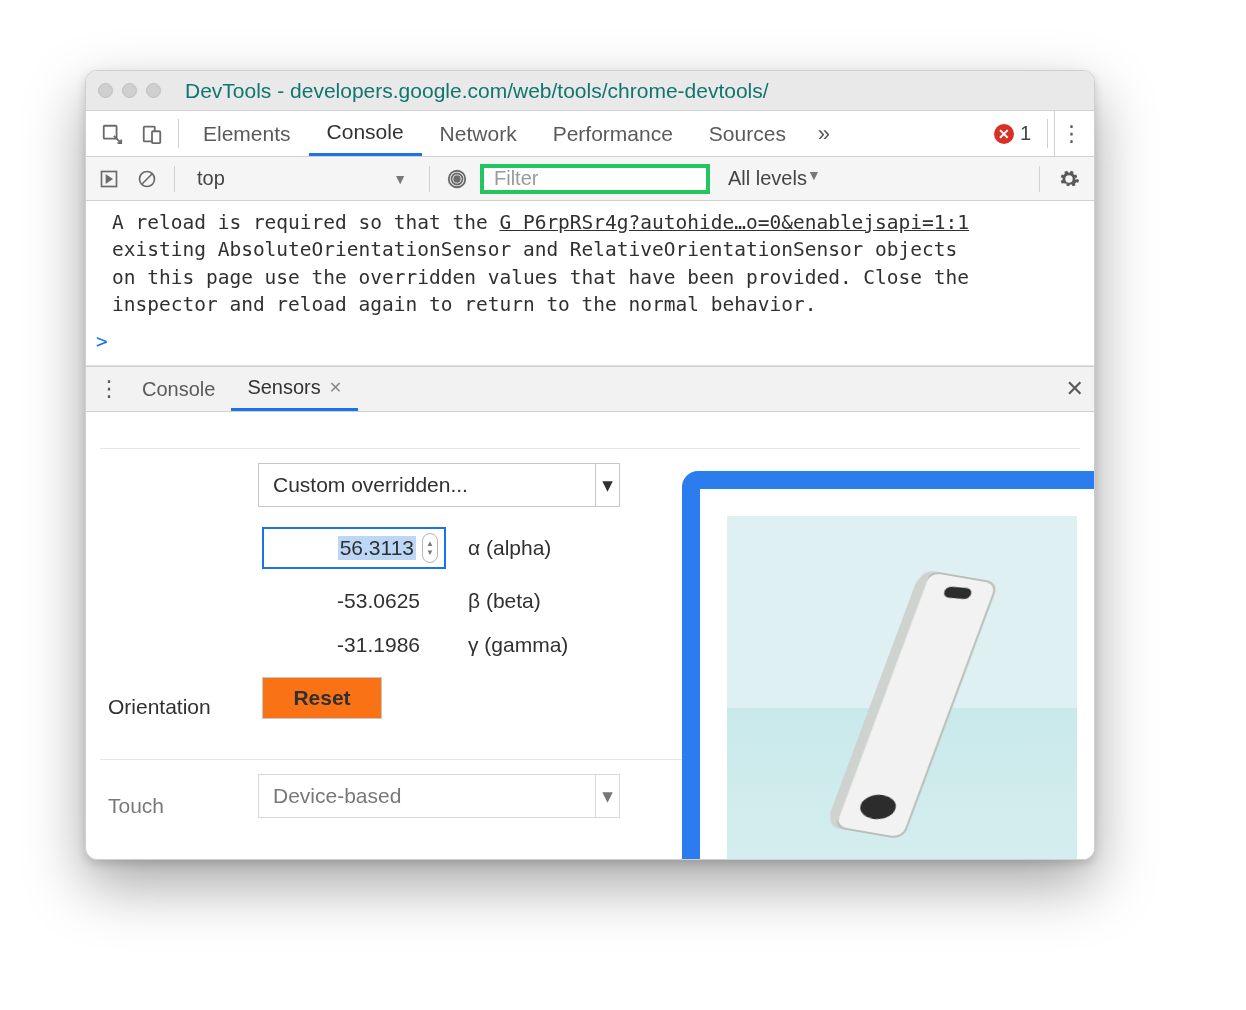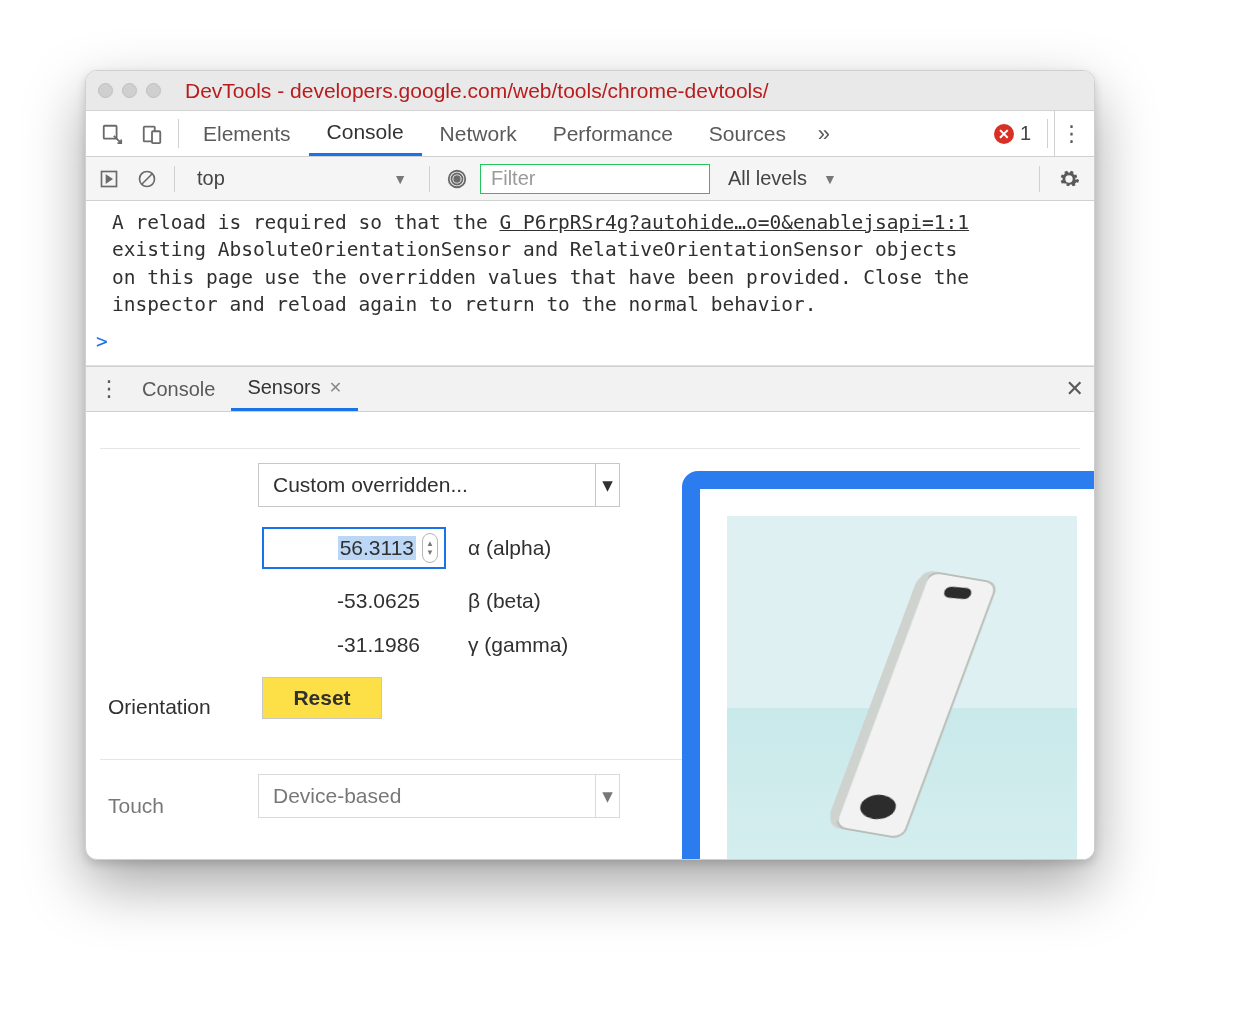--- a/index.html
+++ b/index.html
@@ -24,21 +24,21 @@
   .titlebar {
     height: 40px;
     background: #e9e9e9;
     border-bottom: 1px solid #d4d4d4;
     display: flex; align-items: center;
     padding: 0 12px;
     gap: 10px;
   }
   .traffic { display: flex; gap: 9px; margin-right: 14px; }
   .dot { width: 15px; height: 15px; border-radius: 50%; background: #cfcfcf; border: 1px solid #bfbfbf; }
-  .titlebar-title { color: #b91c1c; font-size: 21px; white-space: nowrap; }
+  .titlebar-title { color: #0f766e; font-size: 21px; white-space: nowrap; }
   
   .tabstrip {
     height: 46px;
     border-bottom: 1px solid #d0d0d0;
     display: flex; align-items: stretch;
     padding: 0 6px;
   }
   .ts-iconbtn {
     width: 40px; display: flex; align-items: center; justify-content: center;
     color: #6a6a6a;
@@ -75,25 +75,25 @@
     width: 230px; height: 30px;
     display:flex;align-items:center;
     padding: 0 10px;
     color:#444;font-size:20px;
     border:none;background:transparent;
     justify-content: space-between;
   }
   .fb-context .chev { color:#777;font-size:14px; }
   .fb-filter {
     height: 30px; width: 230px;
-    background:#fff;border:1px solid #22c55e;
+    background:#fff;border:4px solid #22c55e;
     padding:0 10px;font-size:20px;color:#333;
   }
   .fb-filter::placeholder { color:#9a9a9a; }
-  .fb-levels { display:flex;align-items:center;gap:16px;color:#444;font-size:20px;padding:0 10px; }
+  .fb-levels { display:flex;align-items:flex-start;gap:0;color:#444;font-size:20px;padding:0 10px; }
   .fb-spacer { flex:1; }
   .fb-gear { width:34px;display:flex;align-items:center;justify-content:center;color:#5a5a5a; }
   
   .consolebody {
     font-family: Menlo, Consolas, monospace;
     font-size: 19.5px;
     color:#303030;
     line-height: 1.4;
     padding: 6px 0 0 0;
     position:relative;
@@ -152,21 +152,21 @@
   .numinput {
     width:184px;height:42px;border:2px solid #1a73e8;
     display:flex;align-items:center;justify-content:flex-end;
     padding:0 6px 0 10px;font-size:21px;
   }
   .numinput .val { background:#bcd7f5; padding:0 2px; }
   .stepper { width:16px;height:30px;border:1px solid #b5b5b5;border-radius:8px;margin-left:6px;display:flex;flex-direction:column;align-items:center;justify-content:center;gap:1px;color:#777;font-size:8px;line-height:1; }
   .plain-num { width:184px;text-align:right;padding-right:26px;font-size:21px; }
   .greek { color:#303030;font-size:21px;min-width:120px; }
   .resetbtn {
-    width:120px;height:42px;border:1px solid #c7c7c7;background:#fde047;
+    width:120px;height:42px;border:1px solid #c7c7c7;background:#f97316;
     font-size:21px;font-weight:600;color:#303030;cursor:pointer;
     margin-left:4px;
   }
   .section-gap { height:40px; }
   .touch-row { opacity:0.65; }
   
   .highlight {
     position:absolute;
     left:596px; top:400px;
     width:440px;height:440px;

